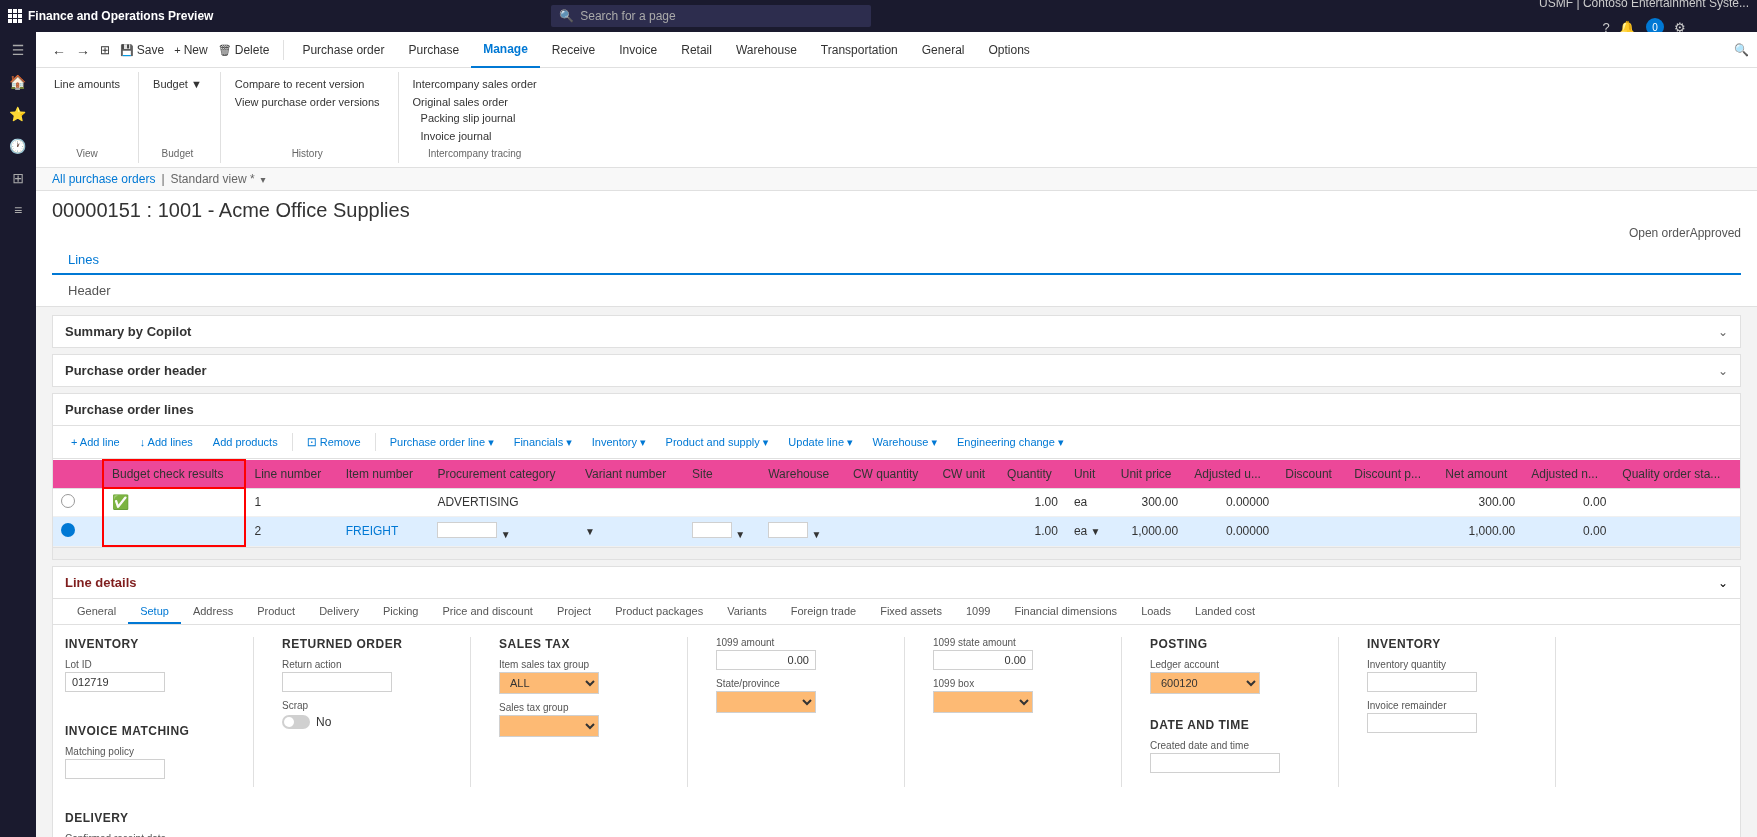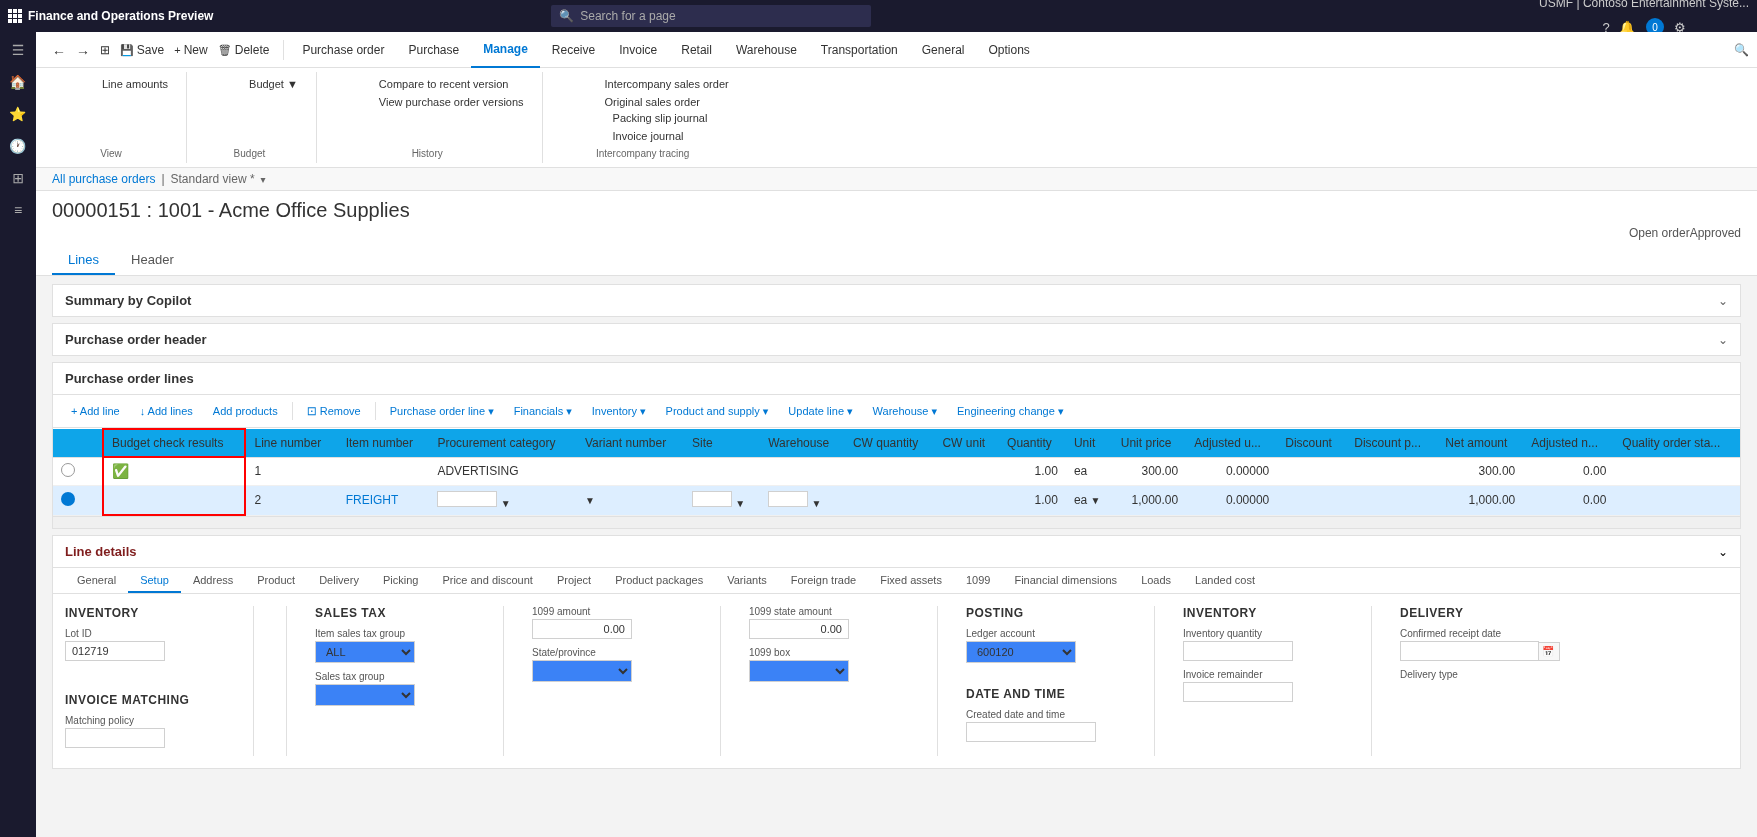--- a/index.html
+++ b/index.html
@@ -35,56 +35,56 @@
     .ribbon { background: white; border-bottom: 1px solid #e0e0e0; }
     .ribbon-tab-btn { padding: 6px 12px; font-size: 12px; color: #333; cursor: pointer; border: none; background: none; height: 36px; }
     .ribbon-tab-btn.active { color: #0078d4; border-bottom: 2px solid #0078d4; font-weight: 600; }
     .ribbon-nav-btn { background: none; border: none; cursor: pointer; color: #333; padding: 2px 4px; font-size: 14px; }
 
     .ribbon-content { display: flex; align-items: stretch; padding: 4px 12px; gap: 0; min-height: 72px; }
     .ribbon-group { display: flex; flex-direction: column; padding: 4px 12px 4px 0; border-right: 1px solid #e0e0e0; margin-right: 8px; min-width: 70px; }
     .ribbon-group:last-child { border-right: none; }
     .ribbon-group-title { font-size: 10px; color: #666; margin-top: auto; text-align: center; padding-top: 4px; }
     .ribbon-group-items { display: flex; gap: 4px; align-items: flex-start; }
-    .ribbon-btn-small { display: flex; align-items: center; gap: 4px; padding: 2px 6px; cursor: pointer; border: none; background: none; font-size: 11px; color: #333; white-space: nowrap; margin-left: 48px; }
+    .ribbon-btn-small { display: flex; align-items: center; gap: 4px; padding: 2px 6px; cursor: pointer; border: none; background: none; font-size: 11px; color: #333; white-space: nowrap; }
     .ribbon-col { display: flex; flex-direction: column; gap: 2px; }
 
     
     .page-header { padding: 4px 16px; border-bottom: 1px solid #e0e0e0; background: #f8f8f8; }
     .breadcrumb { display: flex; align-items: center; gap: 6px; font-size: 11px; color: #0078d4; }
     .breadcrumb span { color: #666; }
     .view-label { color: #0078d4; cursor: pointer; }
     .dropdown-arrow { font-size: 10px; color: #666; }
 
     .page-title-area { padding: 8px 16px 4px; }
     .page-title { font-size: 20px; font-weight: 300; color: #333; }
     .page-status { float: right; display: flex; font-size: 12px; color: #555; padding-top: 4px; }
 
     
-    .record-tabs { display: flex; padding: 0 16px; border-bottom: 1px solid #e0e0e0; gap: 0; }
+    .record-tabs { display: flex; padding: 0 16px; border-bottom: 1px solid #e0e0e0; gap: 0; flex-direction: column; }
     .record-tab { padding: 8px 16px 6px; cursor: pointer; font-size: 13px; color: #555; border-bottom: 2px solid transparent; }
     .record-tab.active { color: #0078d4; border-bottom: 2px solid #0078d4; font-weight: 500; }
 
     
     .content-area { flex: 1; overflow-y: auto; padding: 8px 16px; background: #f3f3f3; }
 
     
     .section { background: white; margin-bottom: 6px; border: 1px solid #e0e0e0; }
     .section-header { display: flex; justify-content: space-between; align-items: center; padding: 8px 12px; cursor: pointer; background: white; }
     .section-title { font-size: 13px; font-weight: 700; color: #333; }
     .section-chevron { color: #666; font-size: 12px; }
 
     
     .lines-toolbar { display: flex; align-items: center; gap: 8px; padding: 6px 12px; border-bottom: 1px solid #e0e0e0; flex-wrap: wrap; }
     .lines-toolbar-btn { display: flex; align-items: center; gap: 3px; padding: 3px 6px; cursor: pointer; border: none; background: none; font-size: 11px; color: #0078d4; }
     .lines-toolbar-sep { width: 1px; height: 18px; background: #e0e0e0; }
 
     
     .data-table { width: 100%; border-collapse: collapse; font-size: 11px; }
-    .data-table th { background: #0ea5e9; border-bottom: 1px solid #e0e0e0; padding: 6px 8px; text-align: left; color: #333; font-weight: 500; white-space: nowrap; }
+    .data-table th { background: #ec4899; border-bottom: 1px solid #e0e0e0; padding: 6px 8px; text-align: left; color: #333; font-weight: 500; white-space: nowrap; }
     .data-table td { padding: 5px 8px; border-bottom: 1px solid #f0f0f0; color: #333; white-space: nowrap; }
     .data-table tr.selected td { background: #ddeeff; }
     .data-table .radio-col { width: 20px; }
     .data-table .check-col { width: 20px; }
 
     .budget-col-header { border: 2px solid red; background: #fff8f8; }
 
     .check-circle { color: #107c10; font-size: 14px; }
     .blue-circle { width: 14px; height: 14px; background: #0078d4; border-radius: 50%; display: inline-block; }
     .row-radio { width: 14px; height: 14px; border: 1px solid #999; border-radius: 50%; display: inline-block; cursor: pointer; }
@@ -101,21 +101,21 @@
     .detail-tab.active { color: #0078d4; border-bottom: 2px solid #0078d4; }
     .detail-content { padding: 12px; display: flex; gap: 24px; flex-wrap: wrap; }
     .detail-section { min-width: 160px; }
     .detail-section-title { font-size: 12px; font-weight: 700; color: #333; text-transform: uppercase; margin-bottom: 8px; letter-spacing: 0.5px; }
     .detail-field { margin-bottom: 8px; }
     .detail-label { font-size: 10px; color: #555; margin-bottom: 2px; }
     .detail-input { border: 1px solid #d0d0d0; padding: 3px 6px; font-size: 11px; width: 100%; min-width: 100px; color: #333; }
     .detail-input-with-icon { display: flex; align-items: center; }
     .detail-input-with-icon .detail-input { flex: 1; }
     .detail-input-with-icon .input-icon { border: 1px solid #d0d0d0; border-left: none; padding: 3px 4px; background: #f8f8f8; cursor: pointer; font-size: 10px; }
-    .detail-select { border: 1px solid #d0d0d0; padding: 3px 6px; font-size: 11px; width: 100%; min-width: 100px; color: #333; background: #3b82f6; }
+    .detail-select { border: 1px solid #d0d0d0; padding: 3px 6px; font-size: 11px; width: 100%; min-width: 100px; color: #333; background: #fdba74; }
     .detail-toggle { display: flex; align-items: center; gap: 6px; font-size: 11px; color: #333; margin-top: 4px; }
     .toggle-switch { width: 28px; height: 14px; background: #d0d0d0; border-radius: 7px; position: relative; cursor: pointer; }
     .toggle-switch.off .toggle-knob { left: 2px; }
     .toggle-knob { position: absolute; width: 10px; height: 10px; background: white; border-radius: 50%; top: 2px; transition: left 0.2s; }
 
     .field-divider { width: 1px; background: #e0e0e0; margin: 0 4px; }
     .nav-btns { display: flex; align-items: center; gap: 2px; padding: 0 4px; }
   </style>
 </head>
 <body>
@@ -405,20 +405,36 @@
             <div style="height:24px;"></div>
             <div class="detail-section-title">INVOICE MATCHING</div>
             <div class="detail-field">
               <div class="detail-label">Matching policy</div>
               <input class="detail-input" value="" style="width: 90px;">
             </div>
           </div>
 
           <div class="field-divider"></div>
 
+          <div class="detail-section">
+            <div class="detail-section-title">RETURNED ORDER</div>
+            <div class="detail-field">
+              <div class="detail-label">Return action</div>
+              <input class="detail-input" value="" style="width: 110px;">
+            </div>
+            <div class="detail-field">
+              <div class="detail-label">Scrap</div>
+              <div class="detail-toggle">
+                <div class="toggle-switch off">
+                  <div class="toggle-knob" style="left:2px;"></div>
+                </div>
+                <span>No</span>
+              </div>
+            </div>
+          </div>
 
           <div class="field-divider"></div>
 
           <div class="detail-section">
             <div class="detail-section-title">SALES TAX</div>
             <div class="detail-field">
               <div class="detail-label">Item sales tax group</div>
               <select class="detail-select" style="width:100px;">
                 <option>ALL</option>
               </select>

